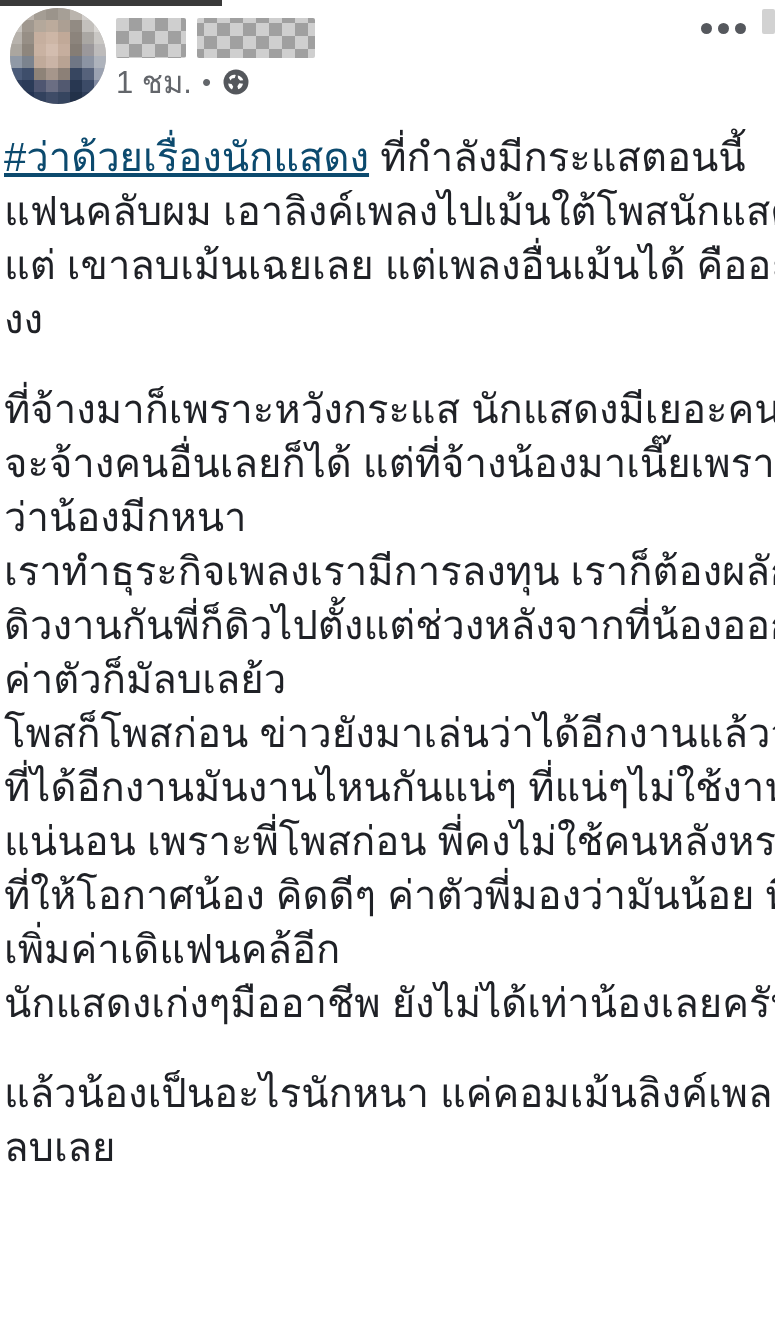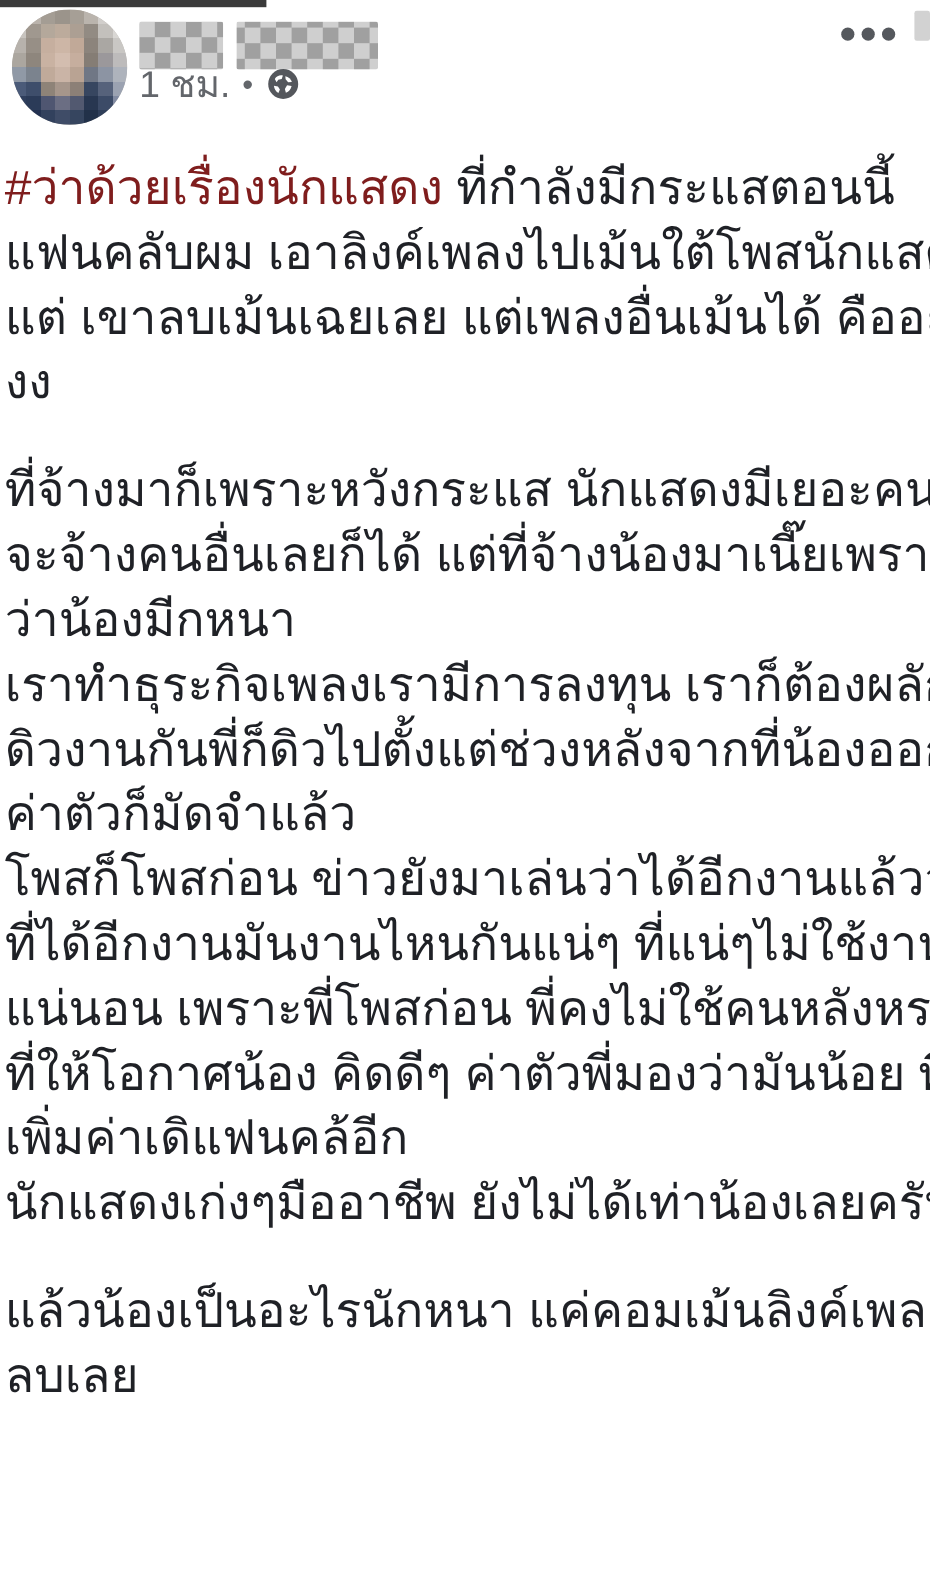--- a/index.html
+++ b/index.html
@@ -41,21 +41,21 @@
   }
   .blur-block {
     height: 40px; border-radius: 2px;
     background: repeating-conic-gradient(#a0a0a0 0% 25%, #cfcfcf 0% 50%);
     background-size: 26px 26px;
   }
   .blur-block.b1 { width: 70px; }
   .blur-block.b2 { width: 118px; background-position: 7px 5px; }
 
   .meta-row {
-    position: absolute; left: 116px; top: 50px;
+    position: absolute; left: 116px; top: 62px;
     height: 40px;
     display: flex; align-items: center; gap: 10px;
     color: #63666b;
     font-size: 31px;
   }
   .meta-dot { font-size: 26px; line-height: 1; color: #63666b; }
   .globe { width: 30px; height: 30px; display: block; }
 
   .more-button {
     position: absolute; left: 692px; top: 10px;
@@ -178,31 +178,31 @@
   </svg>
 </div>
 
 <div class="more-button">
   <div class="dot"></div>
   <div class="dot"></div>
   <div class="dot"></div>
 </div>
 
 <div class="post-text" style="color: rgb(31, 33, 38);">
-    <div class="post-line"><span class="hashtag" style="color: #7f1d1d;">#ว่าด้วยเรื่องนักแสดง</span><span> ที่กำลังมีกระแสตอนนี้</span></div>
+    <div class="post-line"><span class="hashtag" style="color: #0c4a6e; text-decoration: underline;">#ว่าด้วยเรื่องนักแสดง</span><span> ที่กำลังมีกระแสตอนนี้</span></div>
     <div class="post-line"><span>แฟนคลับผม เอาลิงค์เพลงไปเม้นใต้โพสนักแสดงคน</span></div>
     <div class="post-line"><span>แต่ เขาลบเม้นเฉยเลย แต่เพลงอื่นเม้นได้ คืออะไร</span></div>
     <div class="post-line"><span>งง</span></div>
     <div class="post-line blank"></div>
     <div class="post-line"><span>ที่จ้างมาก็เพราะหวังกระแส นักแสดงมีเยอะคนอยาก</span></div>
     <div class="post-line"><span>จะจ้างคนอื่นเลยก็ได้ แต่ที่จ้างน้องมาเนี๊ยเพราะเห็น</span></div>
     <div class="post-line"><span>ว่าน้องมีกหนา</span></div>
     <div class="post-line"><span>เราทำธุระกิจเพลงเรามีการลงทุน เราก็ต้องผลักดัน</span></div>
     <div class="post-line"><span>ดิวงานกันพี่ก็ดิวไปตั้งแต่ช่วงหลังจากที่น้องออกข่าว</span></div>
-    <div class="post-line"><span>ค่าตัวก็มัดจำแล้ว</span></div>
+    <div class="post-line"><span>ค่าตัวก็มัลบเลย้ว</span></div>
     <div class="post-line"><span>โพสก็โพสก่อน ข่าวยังมาเล่นว่าได้อีกงานแล้วว่างั้น</span></div>
     <div class="post-line"><span>ที่ได้อีกงานมันงานไหนกันแน่ๆ ที่แน่ๆไม่ใช้งานพี่</span></div>
     <div class="post-line"><span>แน่นอน เพราะพี่โพสก่อน พี่คงไม่ใช้คนหลังหรอกนะ</span></div>
     <div class="post-line"><span>ที่ให้โอกาศน้อง คิดดีๆ ค่าตัวพี่มองว่ามันน้อย พี่ก็</span></div>
     <div class="post-line"><span>เพิ่มค่าเดิแฟนคล้อีก</span></div>
     <div class="post-line"><span>นักแสดงเก่งๆมืออาชีพ ยังไม่ได้เท่าน้องเลยครับ</span></div>
     <div class="post-line blank"></div>
     <div class="post-line"><span>แล้วน้องเป็นอะไรนักหนา แค่คอมเม้นลิงค์เพลงยัง</span></div>
     <div class="post-line"><span>ลบเลย</span></div>
   </div>

